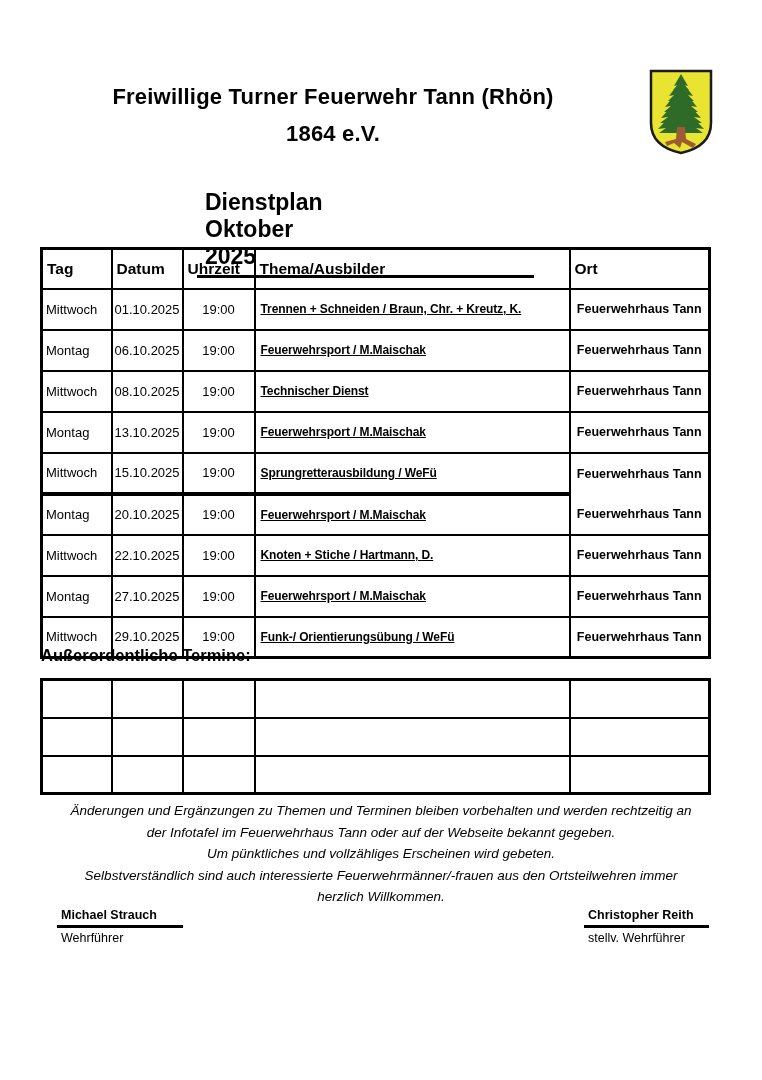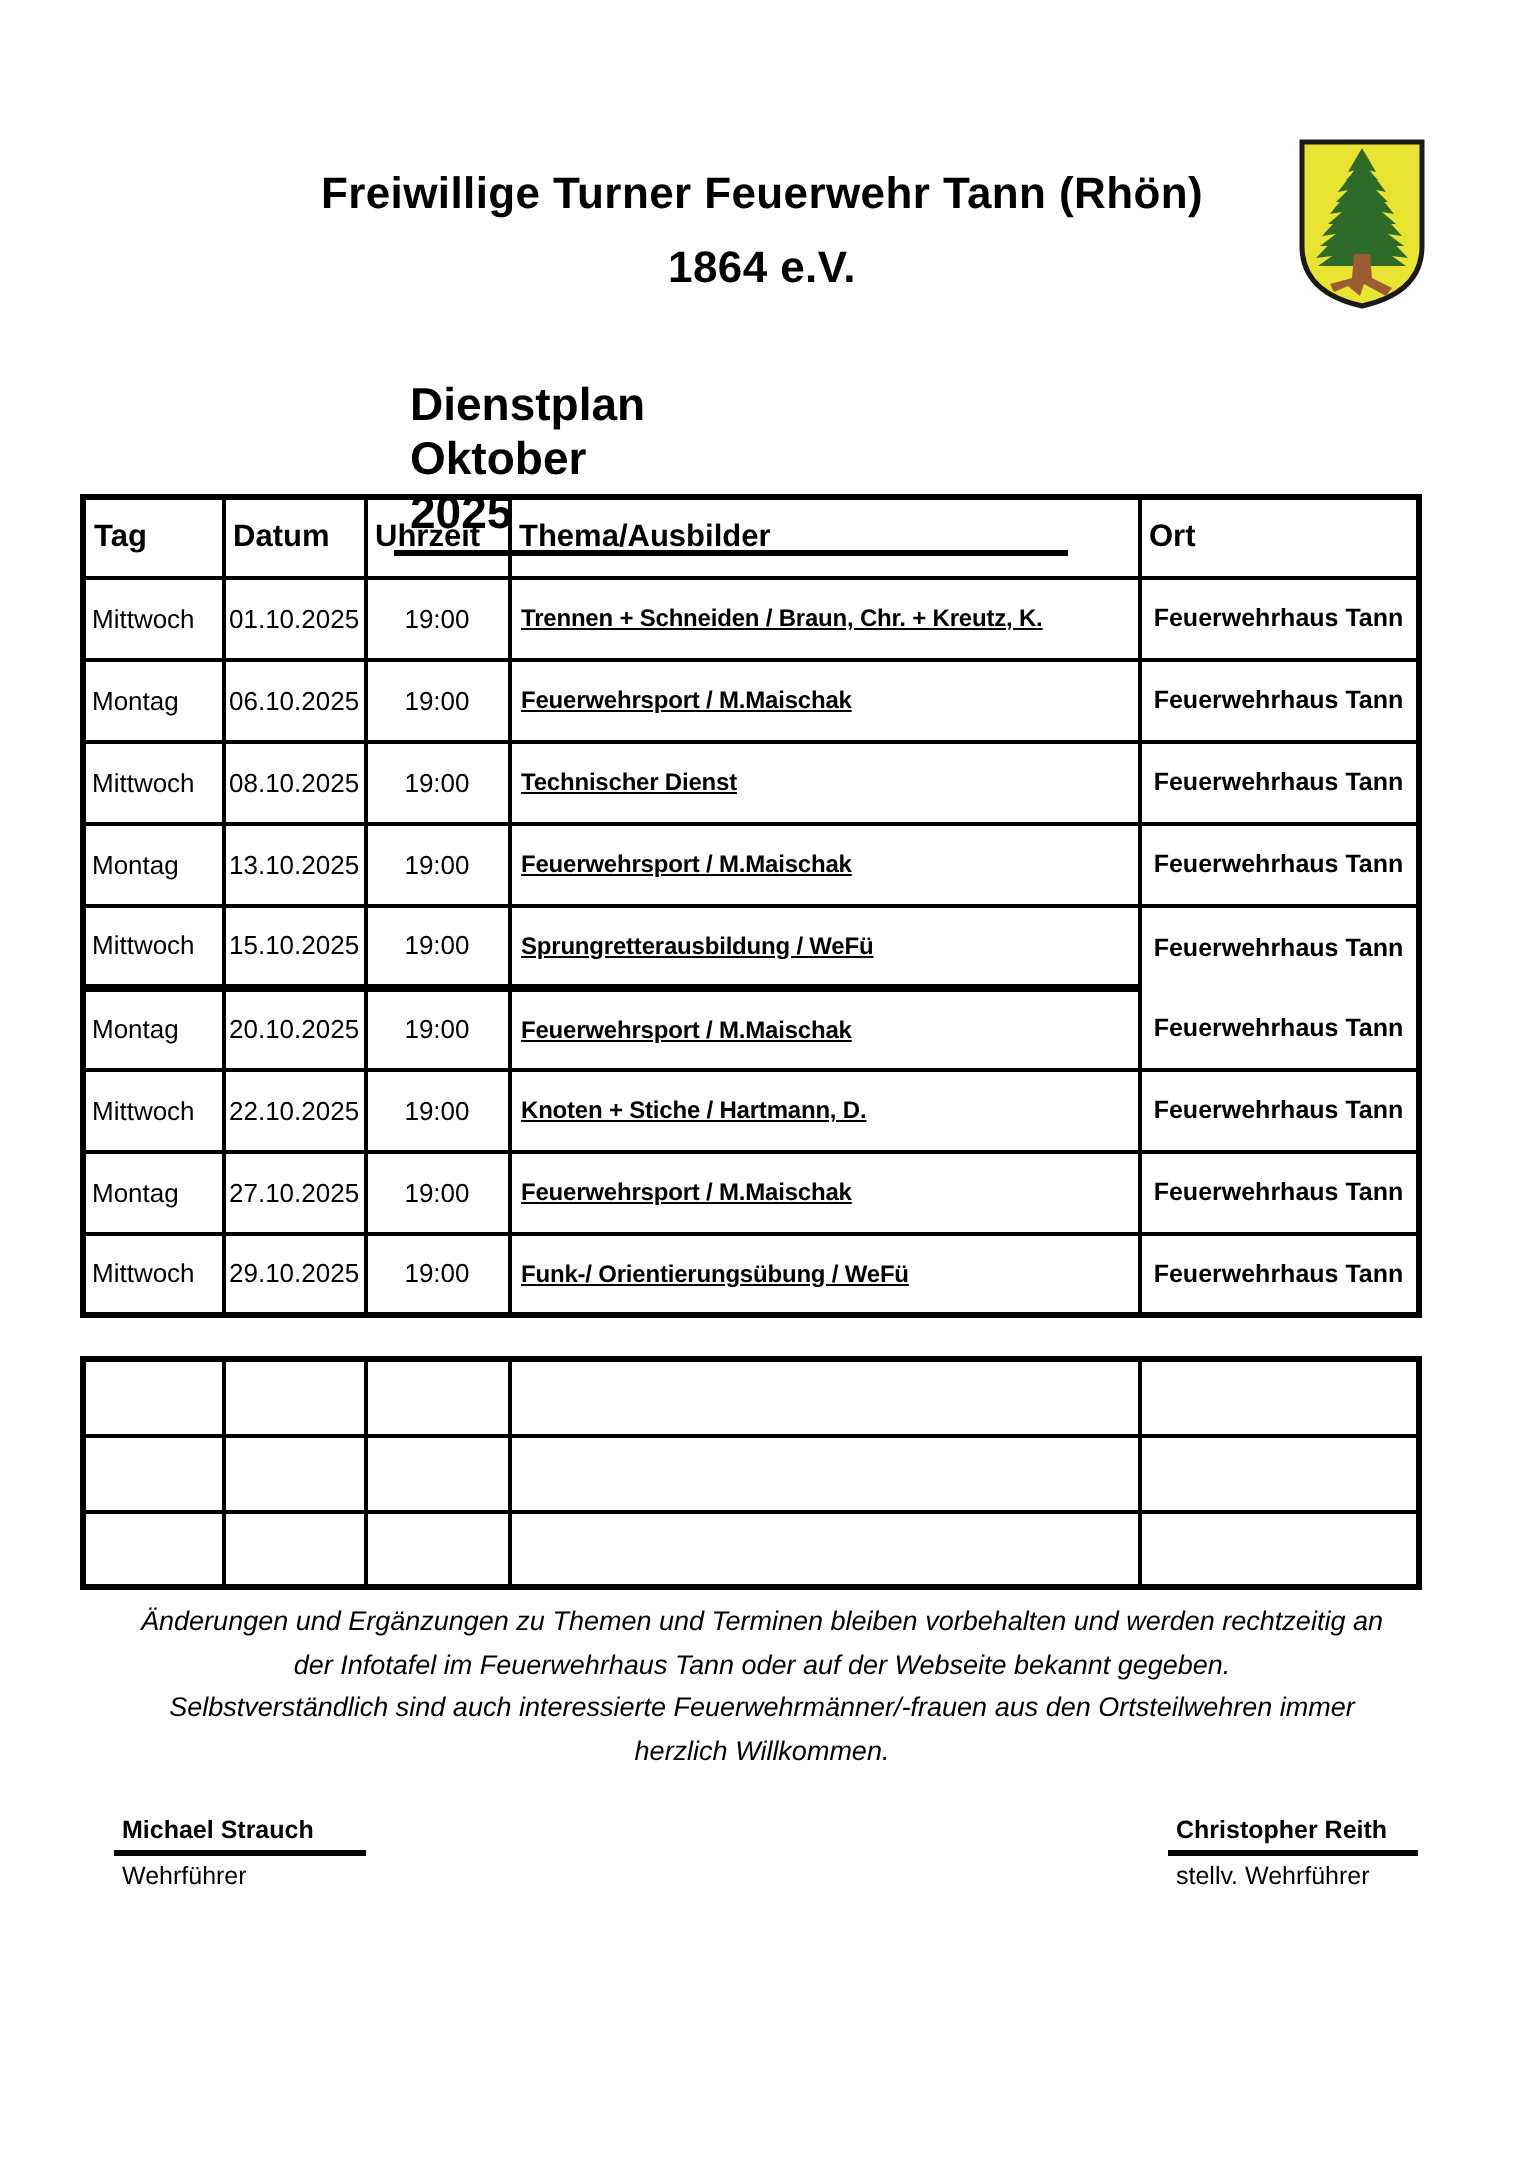--- a/index.html
+++ b/index.html
@@ -1,21 +1,21 @@
 <!DOCTYPE html>
 <html><head>
 <meta charset="utf-8">
 <style>
   * { margin: 0; padding: 0; box-sizing: border-box; }
   html, body { background: #ffffff; }
   body { font-family: "Liberation Sans", sans-serif; color: #000; }
   .page { position: relative; width: 762px; height: 1080px; background: #fff; overflow: hidden; }
 
   
-  .title-block { position: absolute; top: 78px; left: 0; width: 666px; text-align: center; margin-left: 48px; }
+  .title-block { position: absolute; top: 78px; left: 0; width: 666px; text-align: center; }
   .title-line { font-weight: bold; font-size: 22px; line-height: 37px; letter-spacing: 0.2px; }
 
   .crest { position: absolute; left: 649px; top: 69px; width: 64px; height: 86px; }
 
   
   .subtitle { position: absolute; top: 189px; left: 197px; width: 337px;
               display: flex; justify-content: space-between; align-items: baseline;
               font-weight: bold; font-size: 23px; border-bottom: 3.5px solid #000;
               padding: 0 6px 5px 8px; flex-direction: column; }
 
@@ -152,20 +152,21 @@
         <tr>
           <td class="col-tag">Mittwoch</td>
           <td class="col-datum">29.10.2025</td>
           <td class="col-uhrzeit">19:00</td>
           <td class="col-thema">Funk-/ Orientierungsübung / WeFü</td>
           <td class="col-ort">Feuerwehrhaus Tann</td>
         </tr>
       </tbody>
   </table>
 
+  <div class="extra-heading">Außerordentliche Termine:</div>
   <table class="extra-table">
     <colgroup>
       <col style="width:70px">
         <col style="width:71px">
         <col style="width:72px">
         <col style="width:315px">
         <col style="width:140px">
     </colgroup>
     <tbody>
         <tr>
@@ -188,20 +189,21 @@
           <td class="col-uhrzeit"></td>
           <td class="col-thema"></td>
           <td class="col-ort"></td>
         </tr>
       </tbody>
   </table>
 
   <div class="footer-notes">
       <div>Änderungen und Ergänzungen zu Themen und Terminen bleiben vorbehalten und werden rechtzeitig an</div>
       <div>der Infotafel im Feuerwehrhaus Tann oder auf der Webseite bekannt gegeben.</div>
+      <div>Um pünktliches und vollzähliges Erscheinen wird gebeten.</div>
       <div>Selbstverständlich sind auch interessierte Feuerwehrmänner/-frauen aus den Ortsteilwehren immer</div>
       <div>herzlich Willkommen.</div>
     </div>
 
   <div class="sig sig-left">
     <div class="sig-name">Michael Strauch</div>
     <div class="sig-role">Wehrführer</div>
   </div>
   <div class="sig sig-right">
     <div class="sig-name">Christopher Reith</div>

